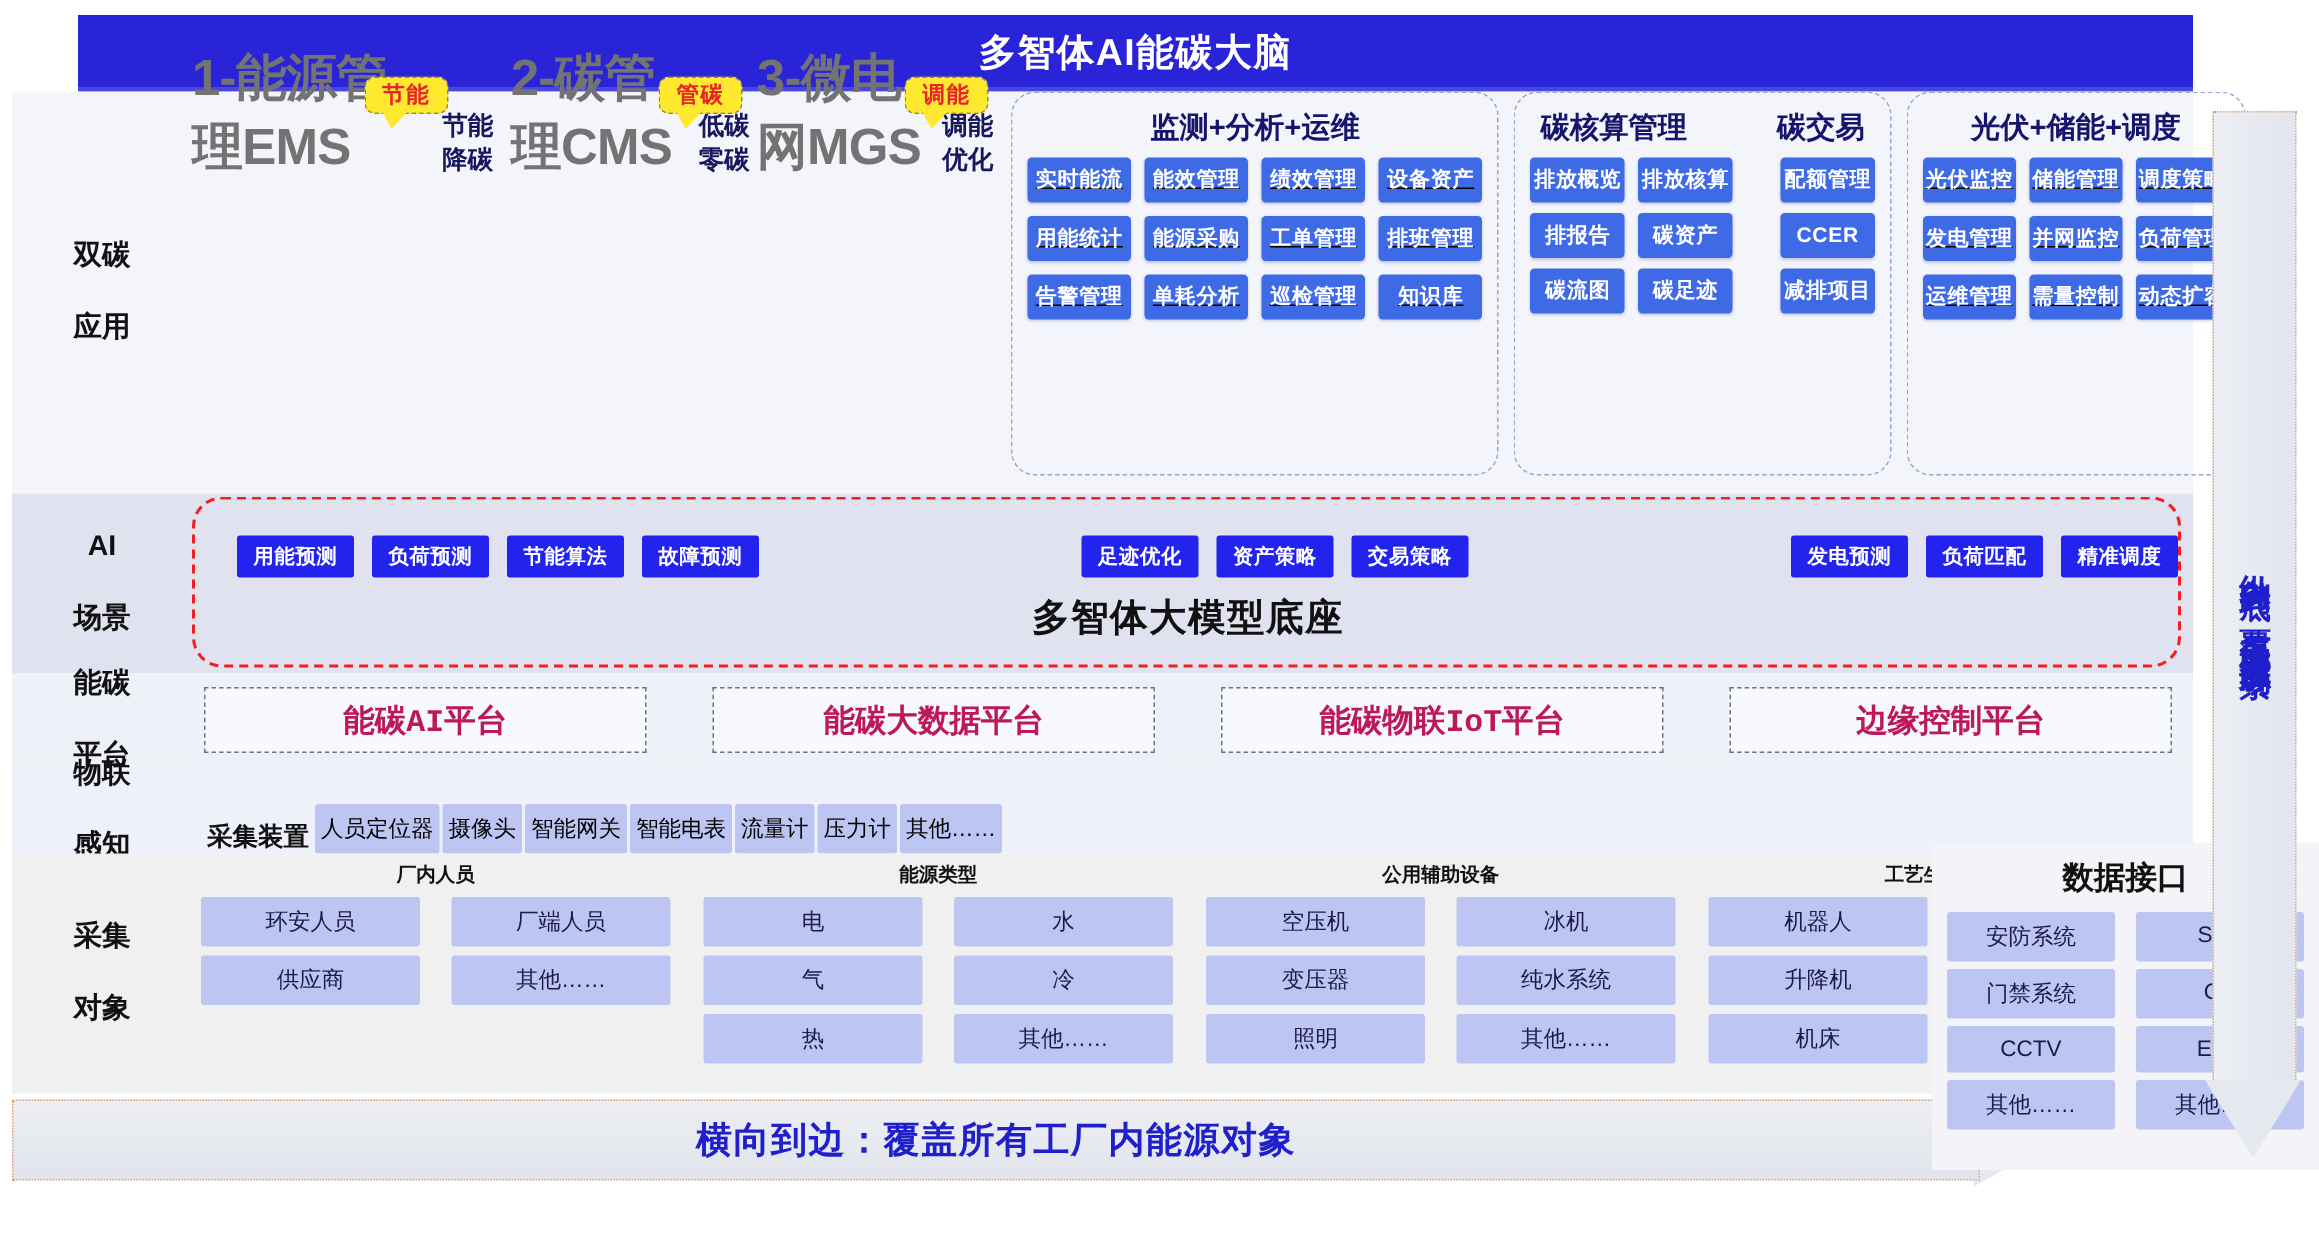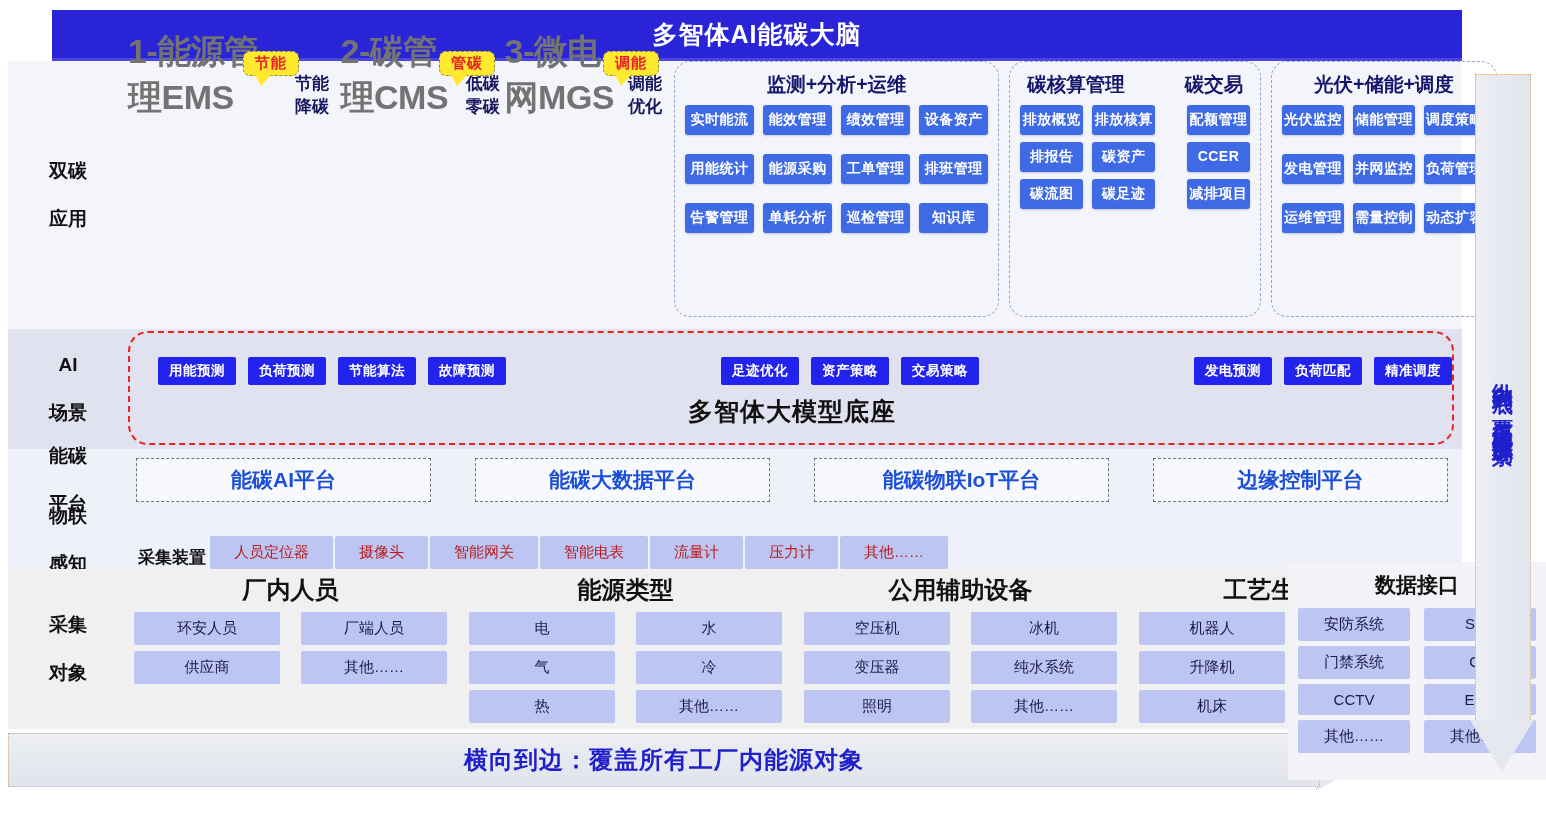--- a/index.html
+++ b/index.html
@@ -65,21 +65,21 @@
   .card{
     border:1.6px dashed #9aa3c9;border-radius:16px;
     padding:6px 10px 10px;display:flex;flex-direction:column;
     background:transparent;
   }
   .card.c-ems{flex:0 0 39%;}
   .card.c-cms{flex:0 0 29.5%;}
   .card.c-mgs{flex:1;}
   .card-heads{display:flex;justify-content:center;gap:60px;margin:3px 0 7px;}
   .card-head{font-size:19.5px;font-weight:bold;color:#14156b;text-align:center;}
-  .grid{display:grid;gap:19px 9px;flex:1;align-content:start;}
+  .grid{display:grid;gap:9px 9px;flex:1;align-content:start;text-decoration:underline;}
   .g4{grid-template-columns:repeat(4,1fr);}
   .g3{grid-template-columns:repeat(3,1fr);}
   .chip{
     background:#3f6ae6;color:#fff;border-radius:3px;
     font-size:14px;font-weight:bold;text-align:center;
     padding:6px 2px;letter-spacing:0.5px;white-space:nowrap;
     box-shadow:0 1px 2px rgba(40,60,140,.25);
   }
   
   .cms-grid{display:grid;grid-template-columns:1fr 1fr 0.22fr 1fr;gap:7px 9px;flex:1;align-content:start;}
@@ -104,38 +104,39 @@
     flex:1;display:flex;align-items:center;justify-content:center;
     font-size:25px;font-weight:bold;color:#111;letter-spacing:1px;
   }
 
   
   .band-plat{background:#eef1f8;height:62px;}
   .plat-body{flex:1;display:flex;align-items:center;gap:44px;padding:0 14px 0 8px;}
   .plat{
     flex:1;border:1.8px dashed #6e7282;
     display:flex;align-items:center;justify-content:center;
-    height:42px;font-size:21px;font-weight:bold;color:#1d4ed8;
+    height:42px;font-size:21px;font-weight:bold;color:#be185d;
     background:#f7f9fd;
+    font-family:Liberation Mono, monospace;
   }
 
   
   .band-iot{background:#eef1fa;height:58px;}
   .iot-body{flex:1;display:flex;align-items:flex-end;gap:2px;padding-left:10px;}
   .iot-lead{font-size:17px;font-weight:bold;color:#111;white-space:nowrap;margin-right:2px;}
   .lchip{
-    background:#bdc6f2;color:#b91c1c;font-size:15px;
-    padding:7px 24px;border-radius:2px;white-space:nowrap;font-weight:500;
+    background:#bdc6f2;color:#000000;font-size:15px;
+    padding:7px 4px;border-radius:2px;white-space:nowrap;font-weight:500;
   }
 
   
   .band-obj{background:#f0f0f0;height:160px;}
   .obj-body{flex:1;display:flex;gap:22px;padding:5px 10px 8px 6px;}
   .objcol{flex:1;display:flex;flex-direction:column;}
-  .obj-title{text-align:center;font-size:24px;font-weight:bold;color:#111;margin-bottom:6px;}
+  .obj-title{text-align:center;font-size:13px;font-weight:bold;color:#111;margin-bottom:6px;}
   .objgrid{display:grid;grid-template-columns:1fr 1fr;gap:6px 21px;}
   .ochip{
     background:#bdc6f2;color:#1b1b45;font-size:15px;font-weight:500;
     text-align:center;padding:7px 2px;border-radius:2px;white-space:nowrap;
   }
 
   
   .dataiface{
     position:absolute;right:0;top:562px;width:258px;height:218px;
     background:#f4f4f8;padding:4px 10px 8px;box-sizing:border-box;

